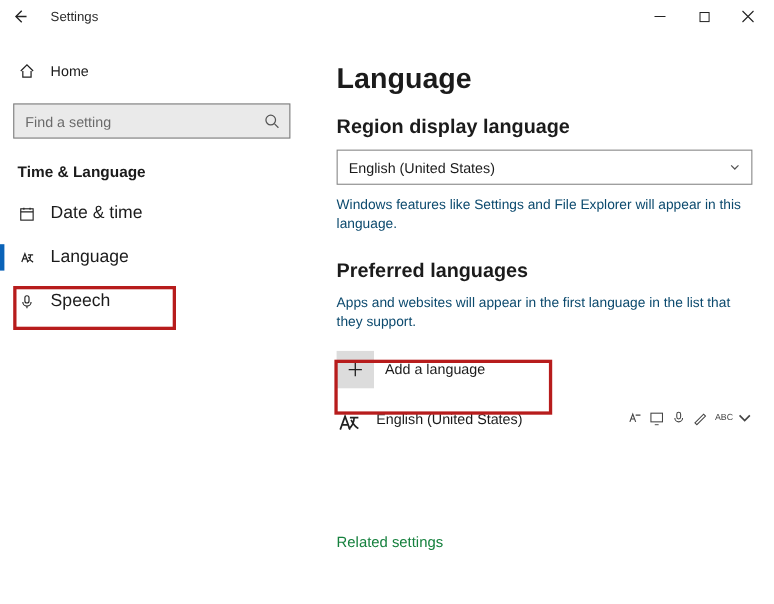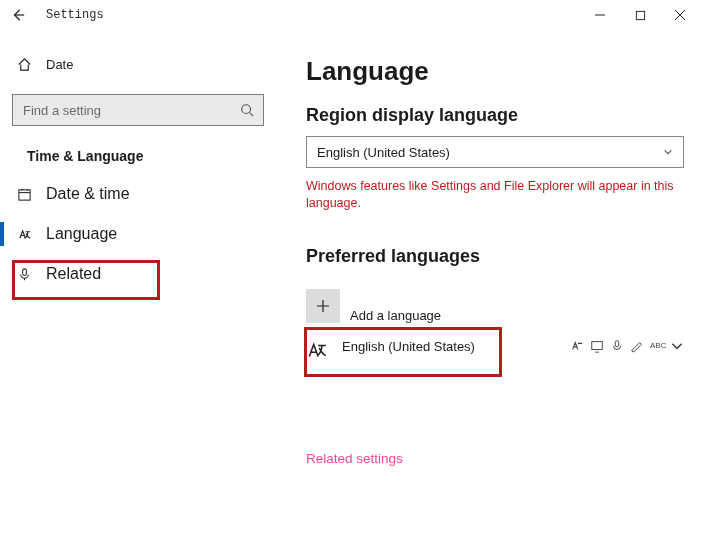--- a/index.html
+++ b/index.html
@@ -13,21 +13,21 @@
     overflow: hidden;
   }
   .root { display: flex; flex-direction: column; width: 704px; height: 549px; }
   .titlebar {
     display: flex; align-items: center; height: 30px;
     padding: 0 4px;
   }
   .titlebar .back {
     width: 28px; height: 28px; display:flex; align-items:center; justify-content:center;
   }
-  .titlebar .title { margin-left: 14px; font-size: 12px; color:#2b2b2b;font-family:Liberation Mono, monospace; }
+  .titlebar .title { margin-left: 14px; font-size: 12px; color:#2b2b2b; }
   .titlebar .spacer { flex: 1; }
   .titlebar .winbtn { width: 40px; height: 28px; display:flex; align-items:center; justify-content:center; }
   .body { display:flex; flex:1; overflow:hidden; }
   .sidebar {
     width: 282px; padding: 12px 12px 0 12px;
     border-right: 0;
     position: relative;
   }
   .home-row { display:flex; align-items:center; height:36px; margin-top:4px; padding-left:4px; gap:14px; font-size:13px; }
   .home-row .icon { width:16px; display:flex; justify-content:center; }
@@ -38,21 +38,21 @@
     background: #eaeaea;
     display:flex; align-items:center;
     padding: 0 8px;
   }
   .search input {
     flex:1; border:none; outline:none; background:transparent;
     font-size:13px; color:#444;
   }
   .search input::placeholder { color:#6a6a6a; }
   .search .sicon { width:16px; color:#555; display:flex; justify-content:center; }
-  .section-header { font-weight:600; font-size:14px; margin: 22px 0 10px 15px; }
+  .section-header { font-weight:600; font-size:14px; margin: 22px 0 10px 4px; }
   .nav-item {
     display:flex; align-items:center; height:40px; padding-left:4px; gap:14px;
     font-size:16px; position:relative; width: 260px;
   }
   .nav-item .icon { width:16px; display:flex; justify-content:center; color:#222; }
   .nav-item.selected::before {
     content:""; position:absolute; left:-12px; top:8px; bottom:8px; width:4px;
     background:#0a63b8;
   }
   .redbox-side {
@@ -60,39 +60,39 @@
     left:12px; width:148px; height:40px;
   }
   .content { flex:1; padding: 20px 20px 0 24px; overflow:hidden; position:relative; }
   h1 { font-size:26px; font-weight:600; margin: 6px 0 18px 0; }
   .subhead { font-size:18px; font-weight:600; margin: 12px 0 10px 0; }
   .combo {
     width: 378px; height: 32px; border:1px solid #888;
     display:flex; align-items:center; padding: 0 10px; font-size:13px;
     justify-content:space-between;
   }
-  .desc { font-size:12.5px; color:#b91c1c; margin-top:10px; line-height:1.35; max-width: 378px; }
+  .desc { font-size:12.5px; color:#0c4a6e; margin-top:10px; line-height:1.35; max-width: 378px; }
   .add-row {
-    display:flex; align-items:flex-end; margin-top:14px; width: 195px; height: 42px;
+    display:flex; align-items:center; margin-top:14px; width: 195px; height: 42px;
   }
   .add-row .plus {
     width:34px; height:34px; background:#dcdcdc; display:flex; align-items:center; justify-content:center;
     margin-right:10px;
   }
   .add-row .label { font-size:13px; }
   .redbox-add {
     position:absolute; border:3px solid #b71c1c; pointer-events:none;
     width: 198px; height: 50px;
   }
   .lang-row { display:flex; align-items:flex-start; margin-top:16px; width: 378px; gap:12px; }
   .lang-row .langicon { width:24px; padding-top:0; }
   .lang-row .langname { font-size:13px; flex:1; padding-top:0; }
   .lang-row .feat { display:flex; gap:6px; color:#444; }
   .feat svg, .feat span { width:14px; height:14px; }
-  .related { font-size:13.5px; font-weight:400; color:#ec4899; margin-top:90px; }
+  .related { font-size:13.5px; font-weight:400; color:#15803d; margin-top:90px; }
   svg { display:block; }
 </style>
 </head>
 <body>
 
 <div class="root">
   <div class="titlebar">
     <div class="back">
       <svg width="14" height="14" viewBox="0 0 16 16" fill="none" stroke="#222" stroke-width="1.4">
           <path d="M10 2 L4 8 L10 14"></path>
@@ -120,21 +120,21 @@
 
   <div class="body">
     <div class="sidebar">
       <div class="home-row">
         <span class="icon">
           <svg width="15" height="15" viewBox="0 0 16 16" fill="none" stroke="#222" stroke-width="1.2">
               <path d="M2 8 L8 2 L14 8"></path>
               <path d="M4 8 V14 H12 V8"></path>
             </svg>
         </span>
-        <span>Date</span>
+        <span>Home</span>
       </div>
 
       <div class="search">
         <input placeholder="Find a setting" style="">
         <span class="sicon">
           <svg width="14" height="14" viewBox="0 0 16 16" fill="none" stroke="#555" stroke-width="1.3">
               <circle cx="7" cy="7" r="5"></circle>
               <path d="M11 11 L15 15"></path>
             </svg>
         </span>
@@ -164,42 +164,43 @@
         <span>Language</span>
       </div>
 
       <div class="nav-item">
         <span class="icon">
           <svg width="15" height="15" viewBox="0 0 16 16" fill="none" stroke="#222" stroke-width="1.1">
               <rect x="6" y="2" width="4" height="7" rx="2"></rect>
               <path d="M4 8 a4 4 0 0 0 8 0 M8 12 V14"></path>
             </svg>
         </span>
-        <span>Related</span>
+        <span>Speech</span>
       </div>
 
       <div class="redbox-side" style="top:230px;"></div>
     </div>
 
     <div class="content">
       <h1>Language</h1>
 
       <div class="subhead">Region display language</div>
 
       <div class="combo">
         <span>English (United States)</span>
         <svg width="10" height="10" viewBox="0 0 12 12" fill="none" stroke="#555" stroke-width="1.3">
             <path d="M2 4 L6 8 L10 4"></path>
           </svg>
       </div>
 
       <div class="desc">Windows features like Settings and File Explorer will appear in this language.</div>
 
-      <div class="subhead" style="margin-top:34px;">Preferred languages</div>
-
+      <div class="subhead" style="margin-top:24px;">Preferred languages</div>
+
+      <div class="desc" style="margin-top:4px;">Apps and websites will appear in the first language in the list that they support.</div>
 
       <div class="add-row">
         <div class="plus">
           <svg width="14" height="14" viewBox="0 0 14 14" stroke="#222" stroke-width="1.2">
               <path d="M7 1 V13 M1 7 H13"></path>
             </svg>
         </div>
         <div class="label">Add a language</div>
       </div>
       <div class="redbox-add" style="left:22px; top:297px;"></div>

